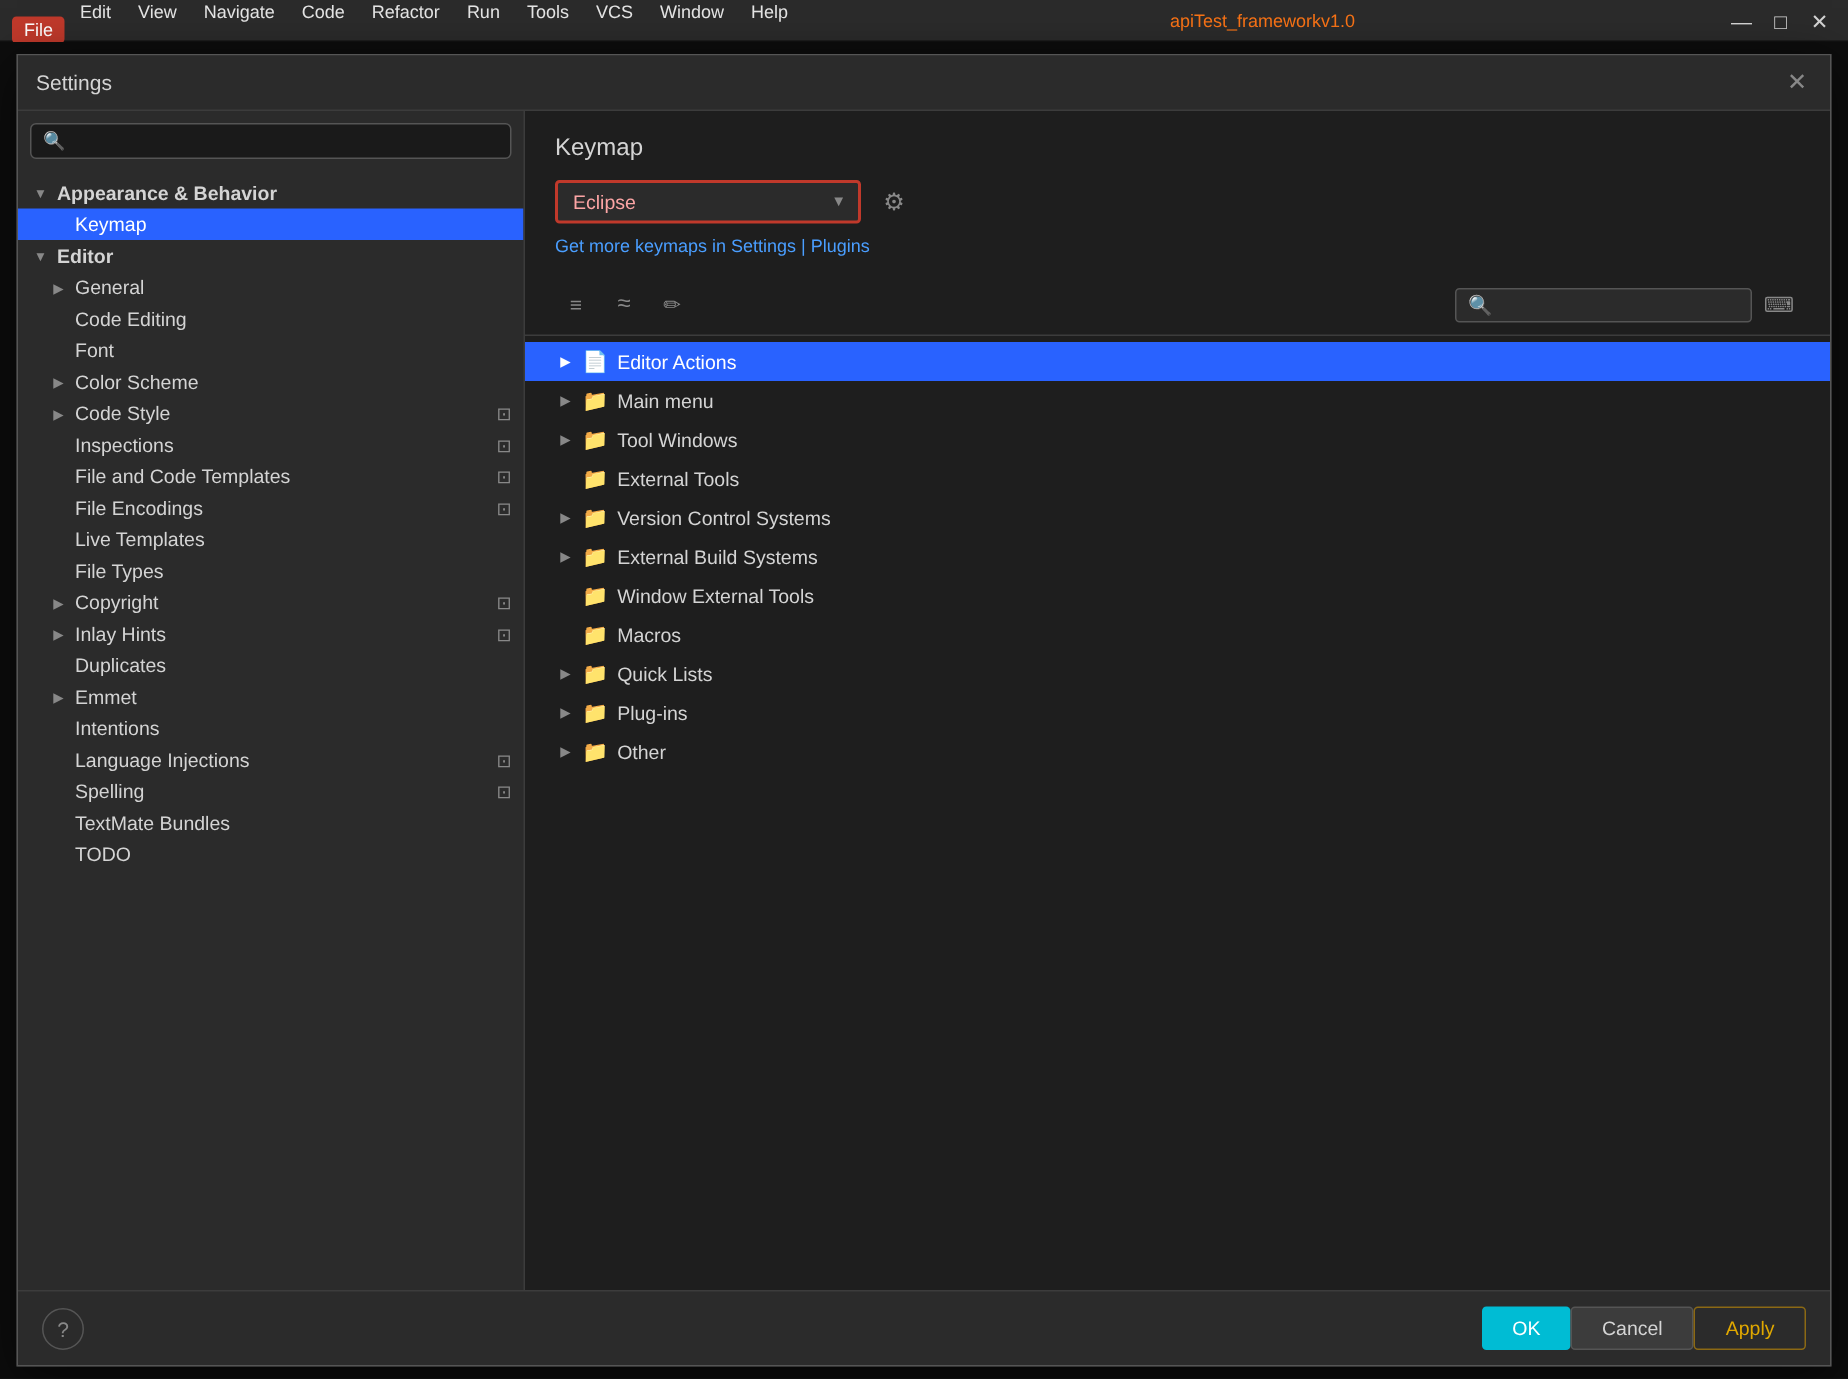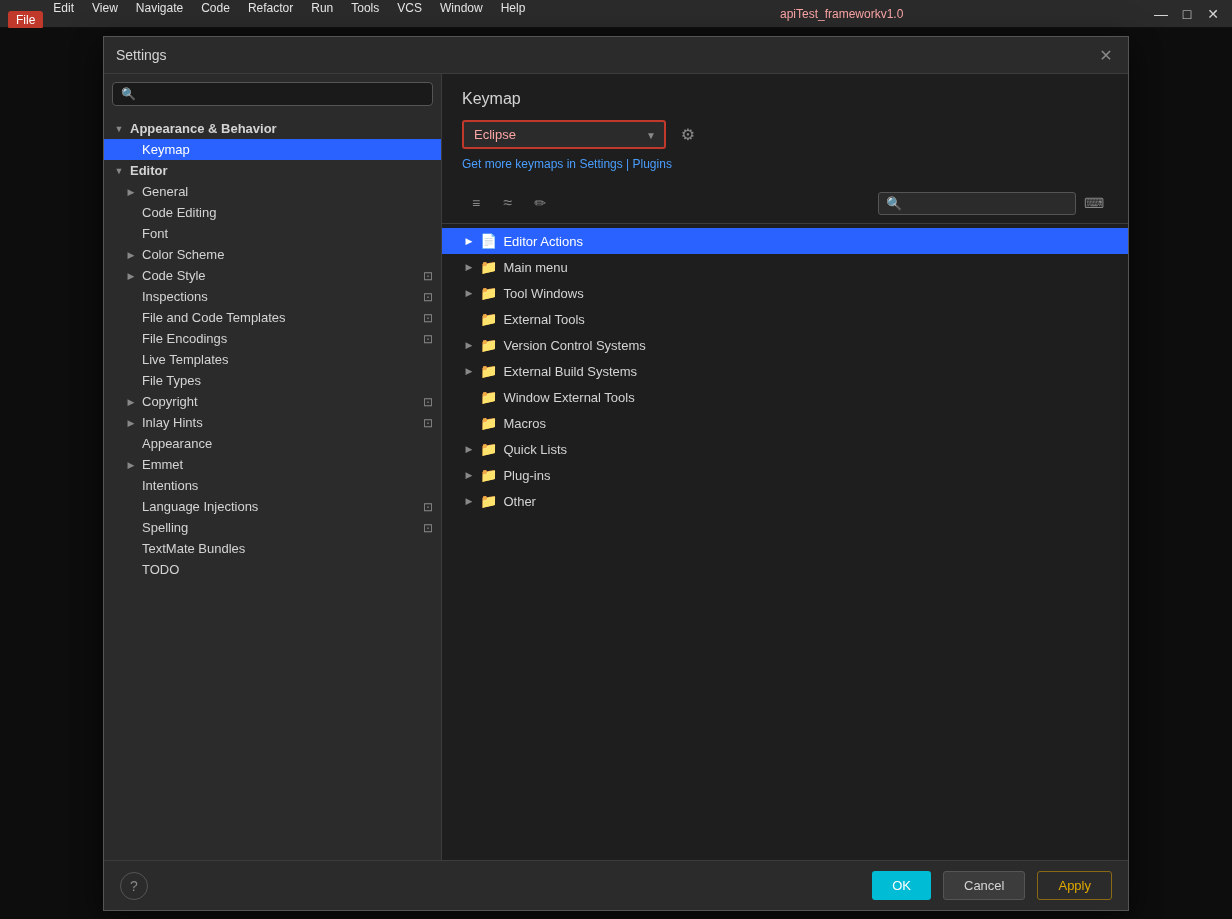--- a/index.html
+++ b/index.html
@@ -29,21 +29,21 @@
       cursor: pointer;
       color: #e5e5e5;
       font-size: 12px;
       border-radius: 3px;
     }
     .titlebar-menu-item.active { background: #c0392b; color: #fff; margin-top: 12px; }
     .titlebar-title {
       flex: 1;
       text-align: center;
       font-size: 12px;
-      color: #fca5a5;
+      color: #f97316;
     }
     .titlebar-controls {
       display: flex;
       gap: 4px;
     }
     .titlebar-btn {
       width: 22px; height: 22px;
       display: flex; align-items: center; justify-content: center;
       cursor: pointer;
       color: #d4d4d4;
@@ -58,21 +58,21 @@
       background: rgba(0,0,0,0.5);
       display: flex;
       align-items: center;
       justify-content: center;
     }
 
     
     .settings-dialog {
       background: #2b2b2b;
       border: 1px solid #555;
-      width: 1026px;
+      width: 1210px;
       height: 875px;
       display: flex;
       flex-direction: column;
       box-shadow: 0 8px 32px rgba(0,0,0,0.6);
     }
 
     .dialog-header {
       display: flex;
       align-items: center;
       justify-content: space-between;
@@ -343,21 +343,21 @@
       width: 28px; height: 28px;
       border: 1px solid #555;
       border-radius: 50%;
       display: flex; align-items: center; justify-content: center;
       cursor: pointer;
       color: #888;
       font-size: 14px;
     }
     .footer-buttons {
       display: flex;
-      gap: 12px;
+      gap: 0;
     }
     .btn {
       padding: 6px 20px;
       border-radius: 3px;
       border: none;
       cursor: pointer;
       font-size: 13px;
     }
     .btn-ok {
       background: #00bcd4;
@@ -494,21 +494,21 @@
           </div>
 
           <div class="nav-item nav-indent-1">
             <span class="nav-arrow">▶</span>
             <span>Inlay Hints</span>
             <span class="nav-icon">⊡</span>
           </div>
 
           <div class="nav-item nav-indent-1">
             <span class="nav-arrow" style="visibility:hidden">▶</span>
-            <span>Appearance</span>
+            <span>Duplicates</span>
           </div>
 
           <div class="nav-item nav-indent-1">
             <span class="nav-arrow">▶</span>
             <span>Emmet</span>
           </div>
 
           <div class="nav-item nav-indent-1">
             <span class="nav-arrow" style="visibility:hidden">▶</span>
             <span>Intentions</span>

